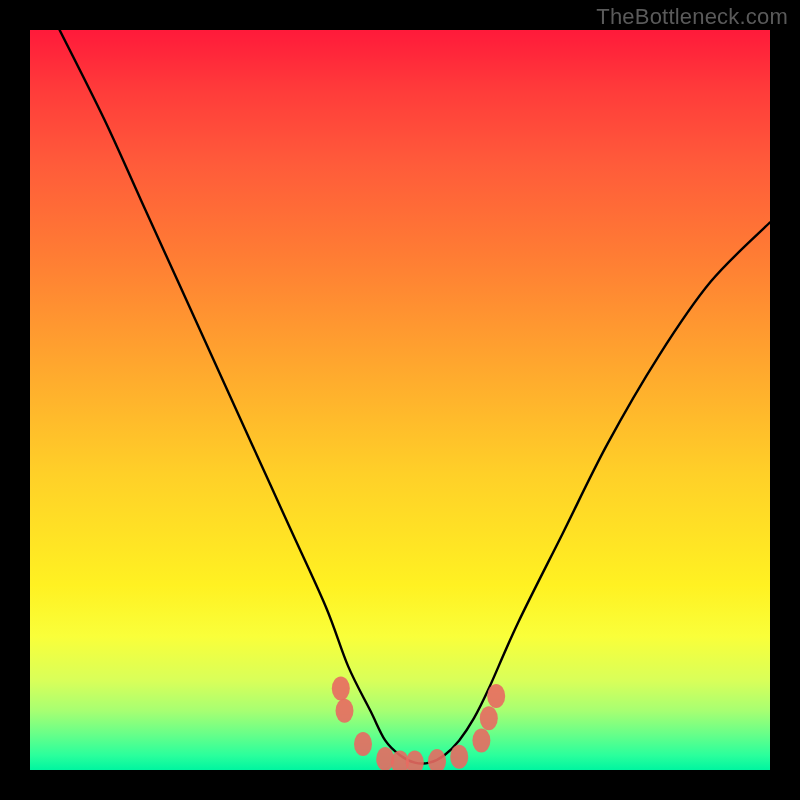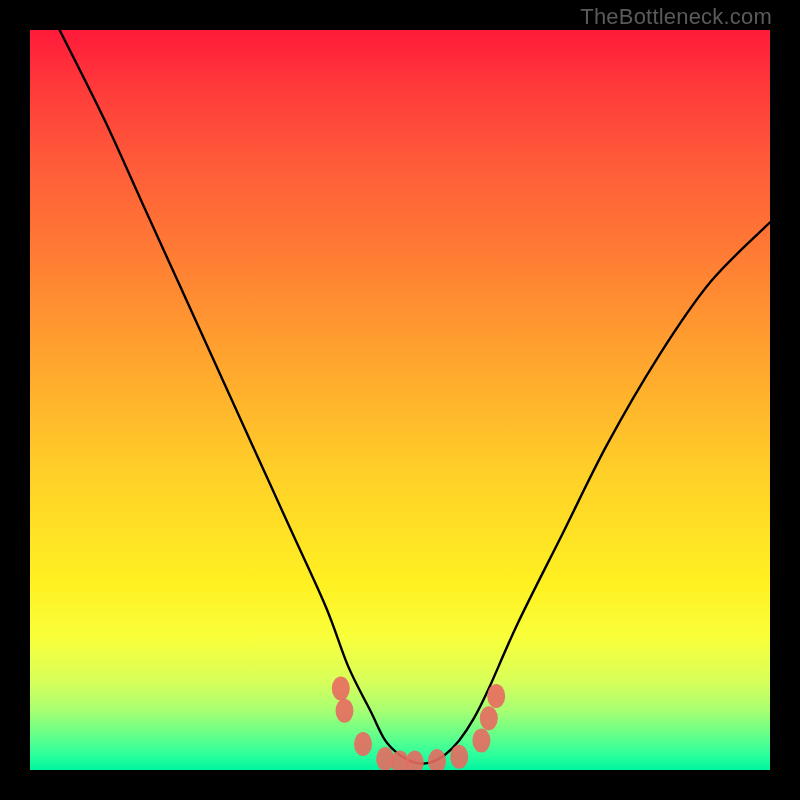--- a/index.html
+++ b/index.html
@@ -43,21 +43,21 @@
       #00f5a0 100%
     );
   }
   .svg-layer {
     position: absolute;
     inset: 0;
   }
   .watermark {
     position: absolute;
     top: 4px;
-    right: 28px;
+    right: 12px;
     font-family: -apple-system, BlinkMacSystemFont, "Segoe UI", Arial, sans-serif;
     font-size: 22px;
     font-weight: 500;
     color: #5a5a5a;
     letter-spacing: 0.2px;
     user-select: none;
   }
 </style>
 </head>
 <body>

